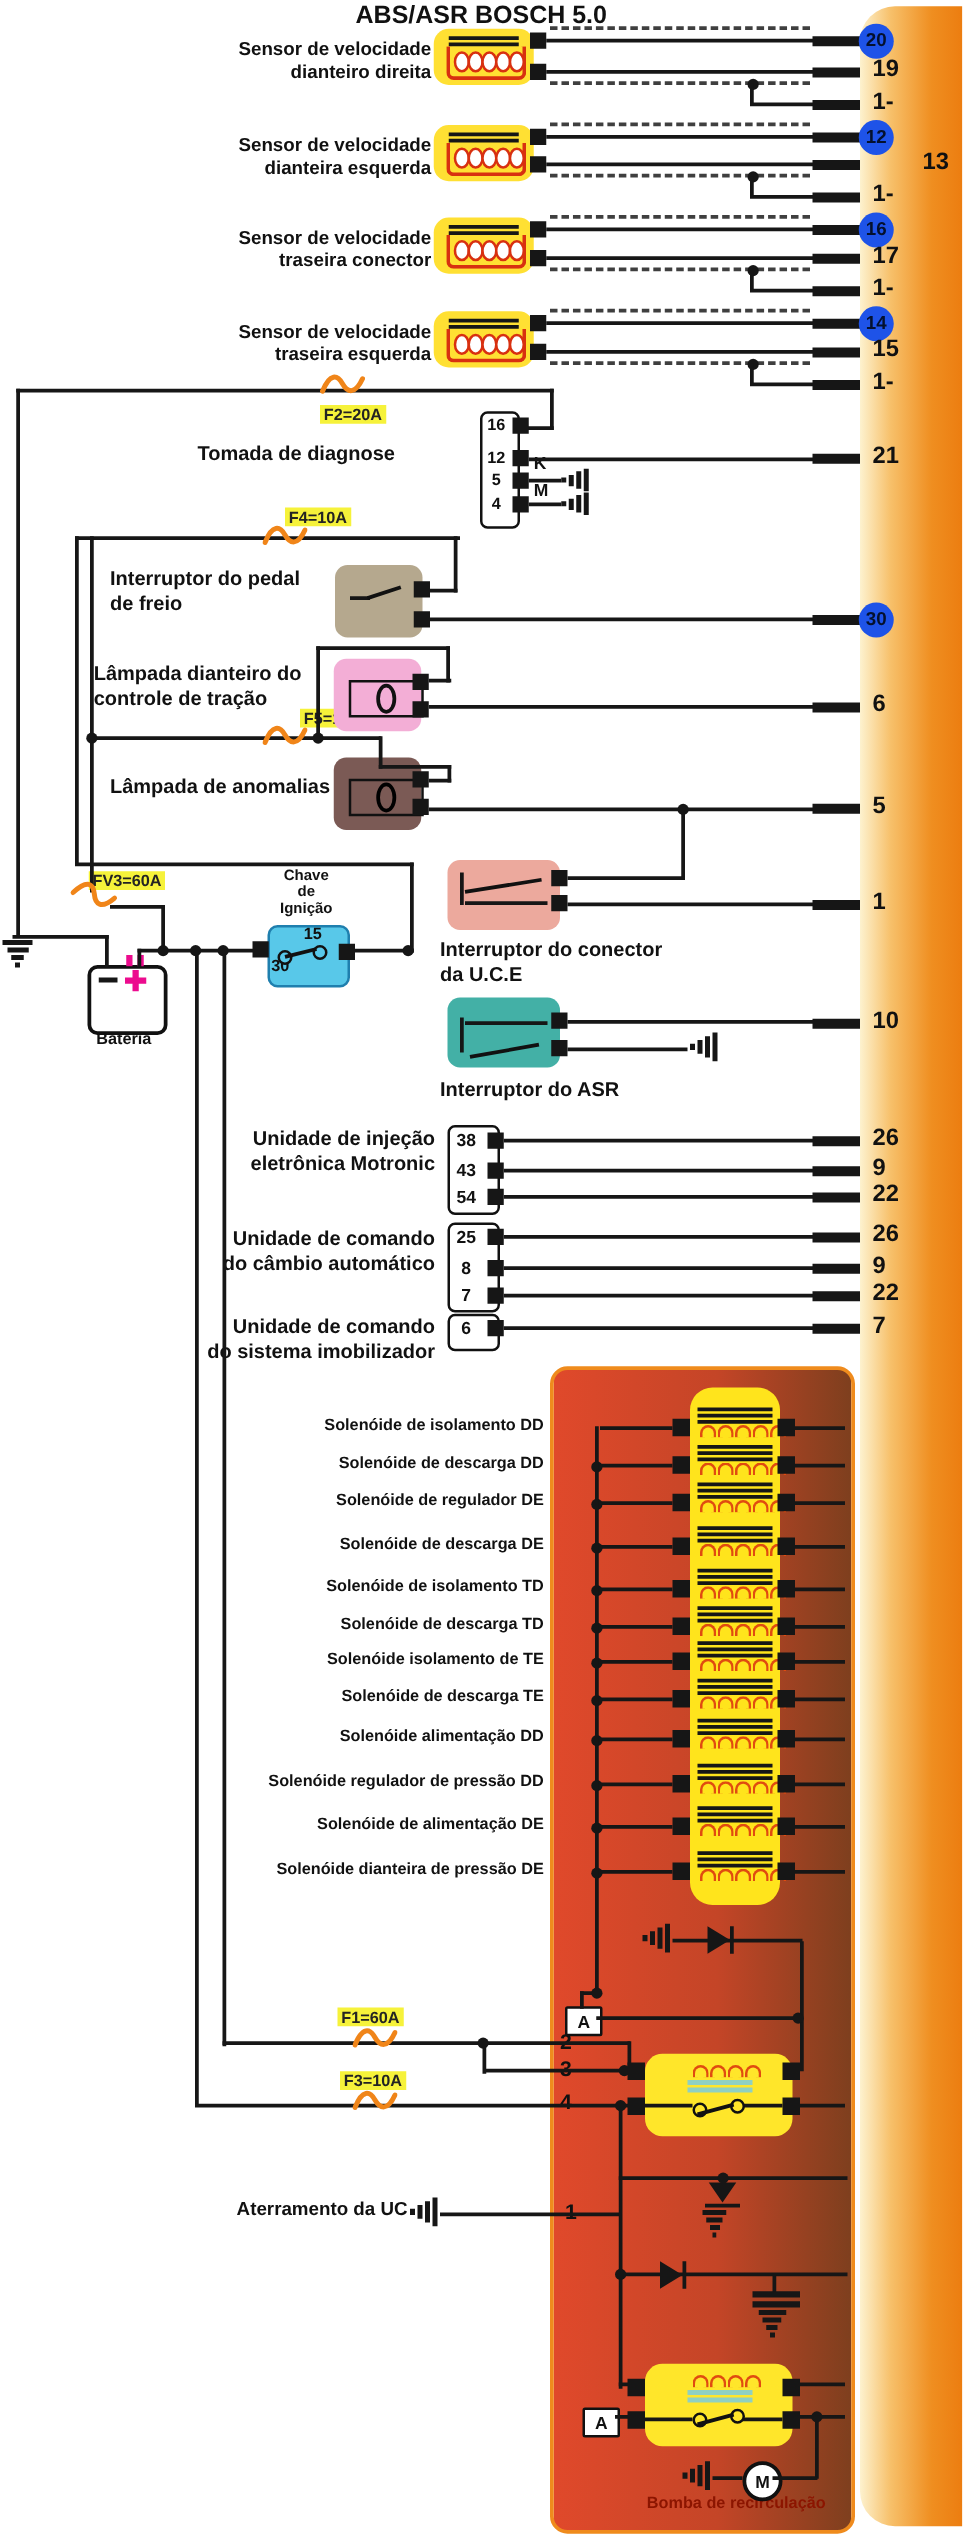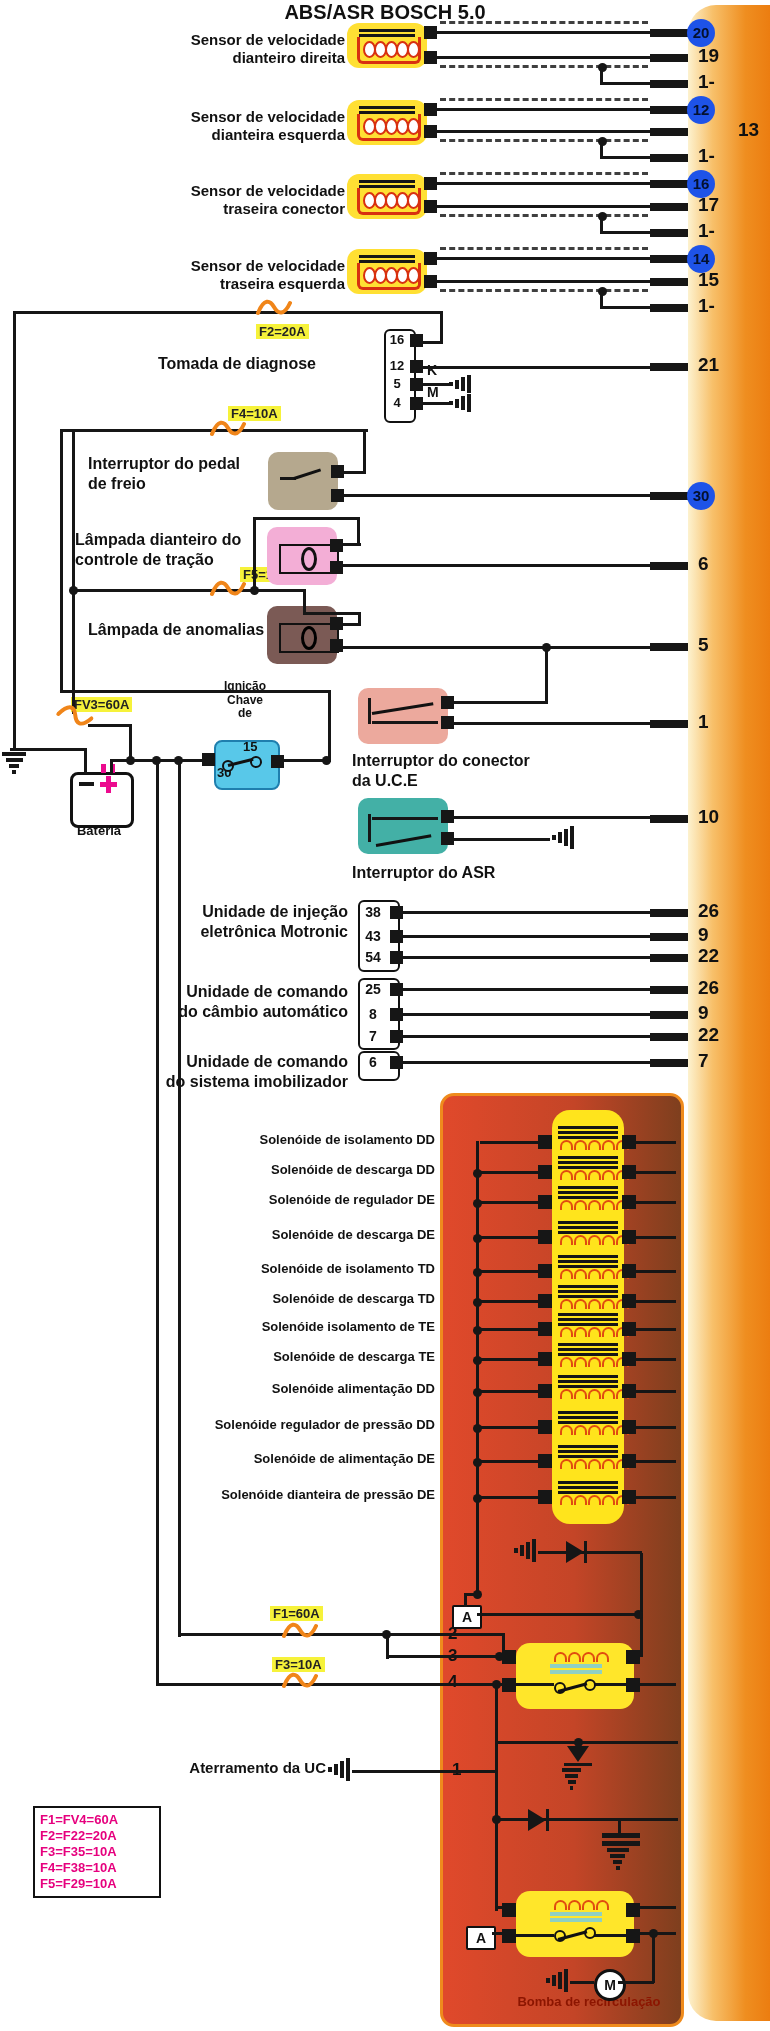--- a/index.html
+++ b/index.html
@@ -85,21 +85,21 @@
   <div class="t f16" style="left:75px;top:531px">Lâmpada dianteiro do</div>
   <div class="t f16" style="left:75px;top:551px">controle de tração</div>
 
   <div class="box" style="left:267px;top:606px;width:70px;height:58px;background:#7b5a55"></div>
   <div class="inrect" style="left:279px;top:623px;width:56px;height:26px"></div>
   <div class="ell" style="left:301px;top:626px;width:10px;height:18px;border-color:#000"></div>
   <div class="t f16" style="left:88px;top:621px">Lâmpada de anomalias</div>
 
   <div class="t f12 c" style="left:214px;top:694px;width:62px">Chave</div>
   <div class="t f12 c" style="left:214px;top:707px;width:62px">de</div>
-  <div class="t f12 c" style="left:214px;top:680px;width:62px">Ignição</div>
+  <div class="t f12 c" style="left:214px;top:720px;width:62px">Ignição</div>
   <div class="box" style="left:214px;top:740px;width:62px;height:46px;background:#58c8e9;border:2px solid #1f7fae;border-radius:8px"></div>
   <div class="t f13" style="left:243px;top:740px">15</div>
   <div class="t f13" style="left:217px;top:766px">30</div>
   <div class="sc" style="left:222px;top:760px;background:#58c8e9"></div>
   <div class="sc" style="left:250px;top:756px;background:#58c8e9"></div>
   <div class="bl" style="left:228px;top:764px;width:26px;transform:rotate(-14deg)"></div>
 
   <div class="box" style="left:70px;top:772px;width:58px;height:50px;background:#fff;border:3px solid #111;border-radius:8px"></div>
   <div class="w" style="left:79px;top:782px;width:15px;height:4px"></div>
   <div class="mag" style="left:106px;top:776px;width:5px;height:17px"></div>
@@ -137,27 +137,20 @@
   <div class="obox c t f14" style="left:466px;top:1926px;width:26px;height:20px;border-radius:2px;line-height:20px">A</div>
 
   <div class="box" style="left:516px;top:1643px;width:118px;height:66px;background:#ffe62a;border-radius:14px"></div>
   <div class="box" style="left:516px;top:1891px;width:118px;height:66px;background:#ffe62a;border-radius:14px"></div>
 
   <div class="t f15 r" style="left:148px;top:1759px;width:178px">Aterramento da UC</div>
   <div class="t f13 c" style="left:500px;top:1995px;width:178px;color:#8c1500">Bomba de recirculação</div>
 
   <div class="ell t f14 c" style="left:594px;top:1969px;width:26px;height:26px;background:#fff;line-height:26px;border-radius:50%">M</div>
 
-  <div class="legend">
-    <div>F1=FV4=60A</div>
-    <div>F2=F22=20A</div>
-    <div>F3=F35=10A</div>
-    <div>F4=F38=10A</div>
-    <div>F5=F29=10A</div>
-  </div>
 <div class="t f15 r" style="left: 95px; top: 31px; width: 250px;">Sensor de velocidade</div>
     <div class="t f15 r" style="left: 95px; top: 49px; width: 250px;">dianteiro direita</div>
     <div class="box" style="left: 347px; top: 23px; width: 80px; height: 45px; background: rgb(255, 224, 51); border-radius: 12px;"></div>
     <div class="w" style="left: 359px; top: 29px; width: 56px; height: 3px;"></div>
     <div class="w" style="left: 359px; top: 34px; width: 56px; height: 3px;"></div>
     <div class="sq" style="left: 357px; top: 37px; width: 58px; height: 24px; border-top: none; border-right: 3px solid rgb(216, 48, 16); border-bottom: 3px solid rgb(216, 48, 16); border-left: 3px solid rgb(216, 48, 16); border-image: initial; border-radius: 0px 0px 6px 6px;"></div>
     <div class="sq" style="left: 363px; top: 41px; width: 9px; height: 13px; border: 2.5px solid rgb(216, 48, 16); border-radius: 50%; background: rgb(255, 255, 255);"></div>
     <div class="sq" style="left: 374px; top: 41px; width: 9px; height: 13px; border: 2.5px solid rgb(216, 48, 16); border-radius: 50%; background: rgb(255, 255, 255);"></div>
     <div class="sq" style="left: 385px; top: 41px; width: 9px; height: 13px; border: 2.5px solid rgb(216, 48, 16); border-radius: 50%; background: rgb(255, 255, 255);"></div>
     <div class="sq" style="left: 396px; top: 41px; width: 9px; height: 13px; border: 2.5px solid rgb(216, 48, 16); border-radius: 50%; background: rgb(255, 255, 255);"></div>

